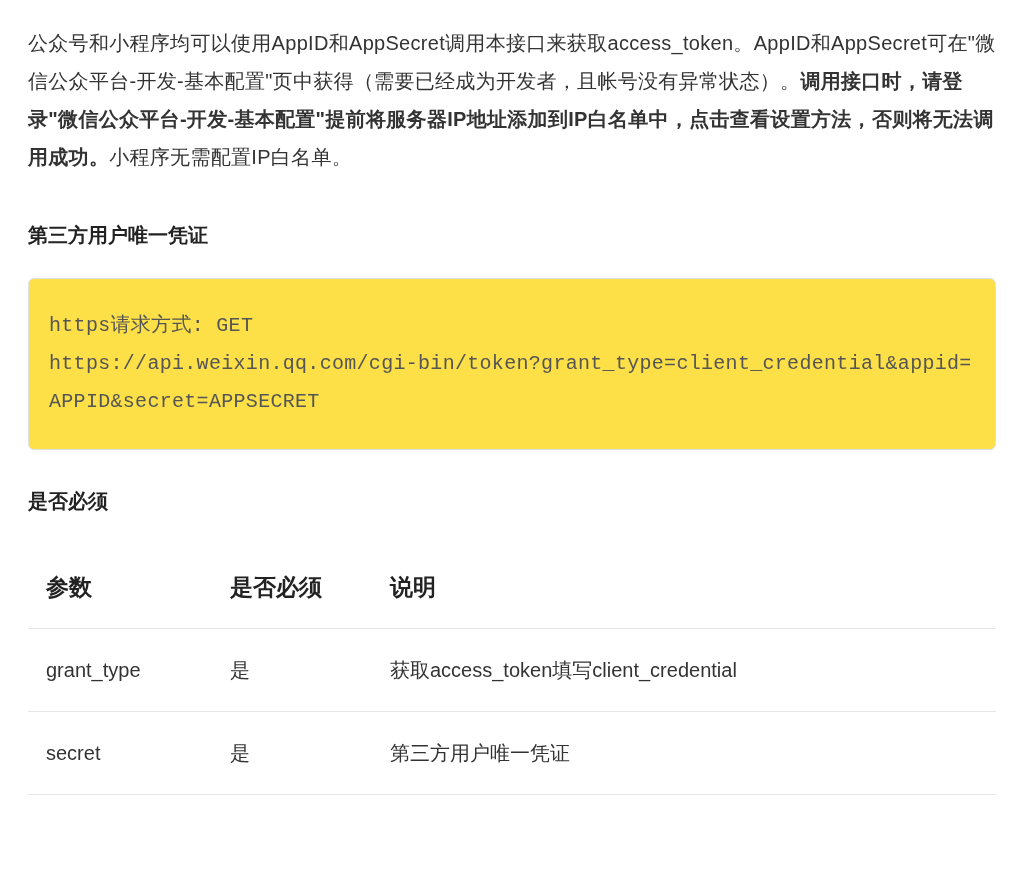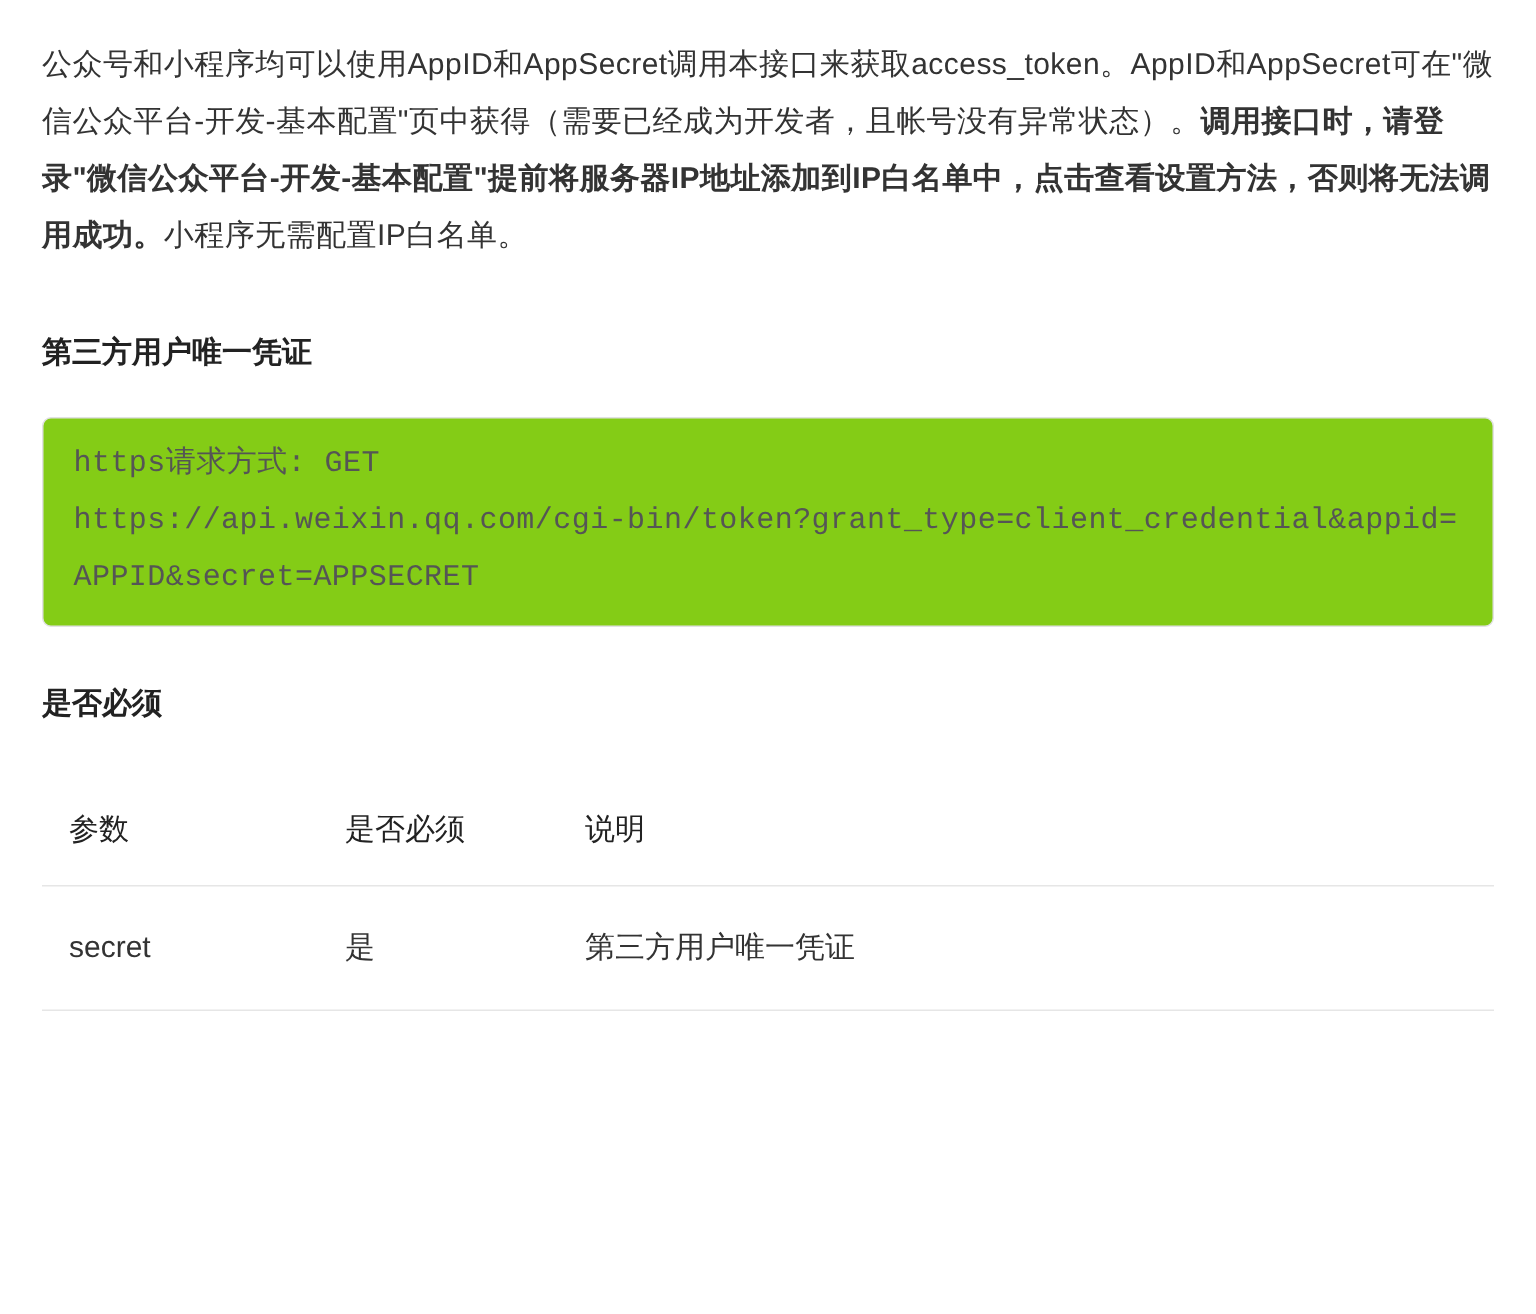--- a/index.html
+++ b/index.html
@@ -23,42 +23,42 @@
     .intro-paragraph .bold {
       font-weight: 700;
     }
     .section-heading {
       font-size: 20px;
       font-weight: 700;
       margin-bottom: 24px;
       color: #222;
     }
     .code-block {
-      background: #84cc16;
+      background: #fde047;
       border: 1px solid #e1e1e3;
       border-radius: 6px;
-      padding: 12px 20px;
+      padding: 28px 20px;
       font-family: "SF Mono", Consolas, "Courier New", monospace;
       font-size: 20px;
       line-height: 1.9;
       color: #555;
       margin-bottom: 32px;
       white-space: pre-wrap;
       word-break: break-all;
       letter-spacing: 0.3px;
     }
     .param-table {
       width: 100%;
       border-collapse: collapse;
       margin-top: 28px;
     }
     .param-table th {
       text-align: left;
-      font-weight: 400;
-      font-size: 20px;
+      font-weight: 700;
+      font-size: 23px;
       padding: 18px 12px;
       border-bottom: 1px solid #e6e6e6;
       color: #222;
     }
     .param-table td {
       font-size: 20px;
       padding: 22px 12px;
       border-bottom: 1px solid #e6e6e6;
       color: #333;
     }
@@ -89,18 +89,23 @@
 <table class="param-table">
   <thead>
     <tr>
       <th>参数</th>
       <th>是否必须</th>
       <th>说明</th>
     </tr>
   </thead>
   <tbody>
     <tr>
+      <td>grant_type</td>
+      <td>是</td>
+      <td>获取access_token填写client_credential</td>
+    </tr>
+    <tr>
       <td>secret</td>
       <td>是</td>
       <td>第三方用户唯一凭证</td>
     </tr>
   </tbody>
 </table>
 
 </body></html>

